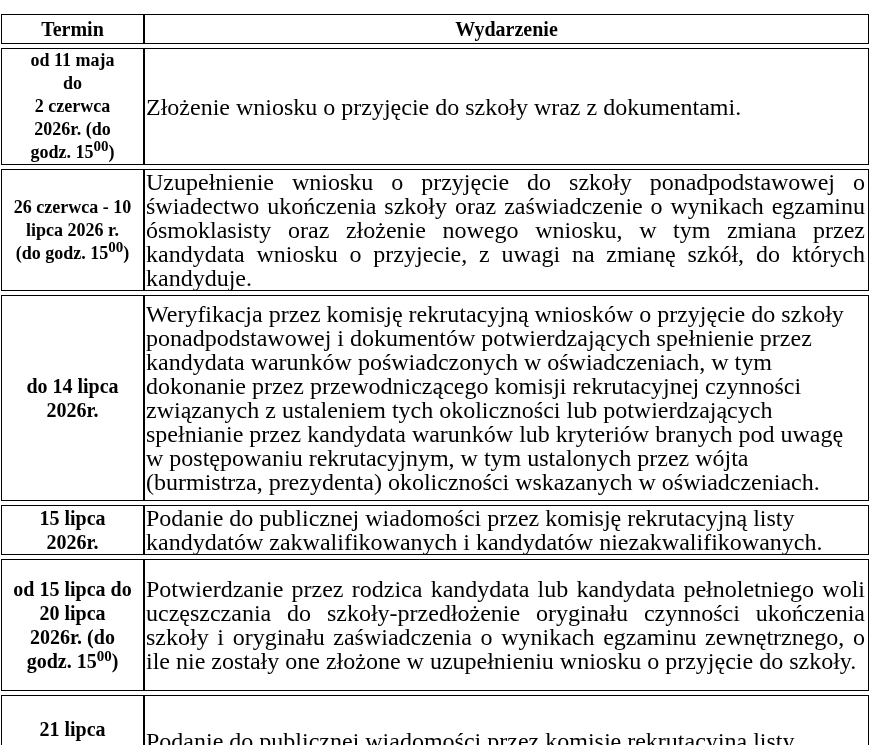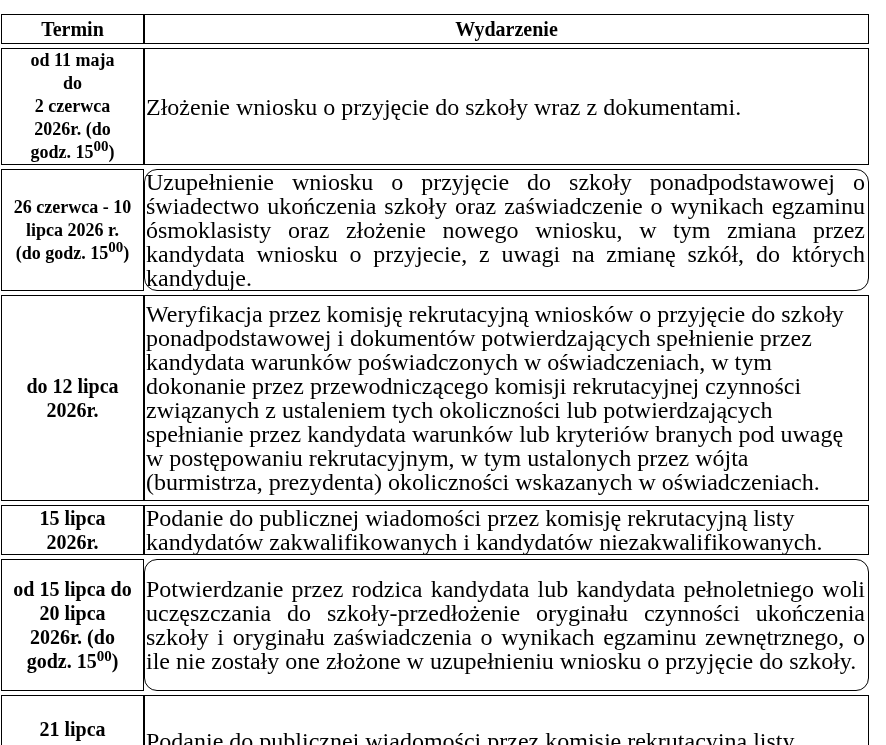--- a/index.html
+++ b/index.html
@@ -56,21 +56,20 @@
   .sched td.event {
     font-size: 24px;
     line-height: 24px;
     text-align: left;
     padding-left: 1px;
     padding-right: 3px;
   }
   .sched td.event.justify {
     text-align: justify;
     text-align-last: left;
-    border-radius: 13px;
   }
   
   .sched th.termh, .sched td.term { border-right: 1.5px solid #000; }
   .sched td.event, .sched th.eventh {
     border-left: 1.5px solid #000;
   }
   .cellwrap { display: block; }
   sup { font-size: 15px; line-height: 0; vertical-align: 7px; }
   .r1 { height: 117px; border-radius: 22px; }
   .r2 { height: 104px; }
@@ -110,21 +109,21 @@
       <td class="term left">
         <span class="cellwrap">26 czerwca - 10</span>
         <span class="cellwrap">lipca 2026 r.</span>
         <span class="cellwrap"><span>(do godz. 15</span><sup>00</sup><span>)</span></span>
       </td>
       <td class="event justify">Uzupełnienie wniosku o przyjęcie do szkoły ponadpodstawowej o świadectwo ukończenia szkoły  oraz zaświadczenie o wynikach egzaminu ósmoklasisty oraz złożenie nowego wniosku, w tym zmiana przez kandydata wniosku o przyjecie, z uwagi na zmianę szkół, do których kandyduje.</td>
     </tr>
 
     <tr class="r3">
       <td class="term big">
-        <span class="cellwrap">do 12 lipca</span>
+        <span class="cellwrap">do 14 lipca</span>
         <span class="cellwrap">2026r.</span>
       </td>
       <td class="event">Weryfikacja przez komisję rekrutacyjną wniosków o przyjęcie do szkoły ponadpodstawowej i dokumentów potwierdzających spełnienie przez kandydata warunków poświadczonych w oświadczeniach, w tym dokonanie przez przewodniczącego komisji rekrutacyjnej czynności związanych z ustaleniem tych okoliczności lub potwierdzających spełnianie przez kandydata warunków lub kryteriów branych pod uwagę w postępowaniu rekrutacyjnym, w tym ustalonych przez wójta (burmistrza, prezydenta) okoliczności wskazanych w oświadczeniach.</td>
     </tr>
 
     <tr class="r4">
       <td class="term big">
         <span class="cellwrap">15 lipca</span>
         <span class="cellwrap">2026r.</span>
       </td>

